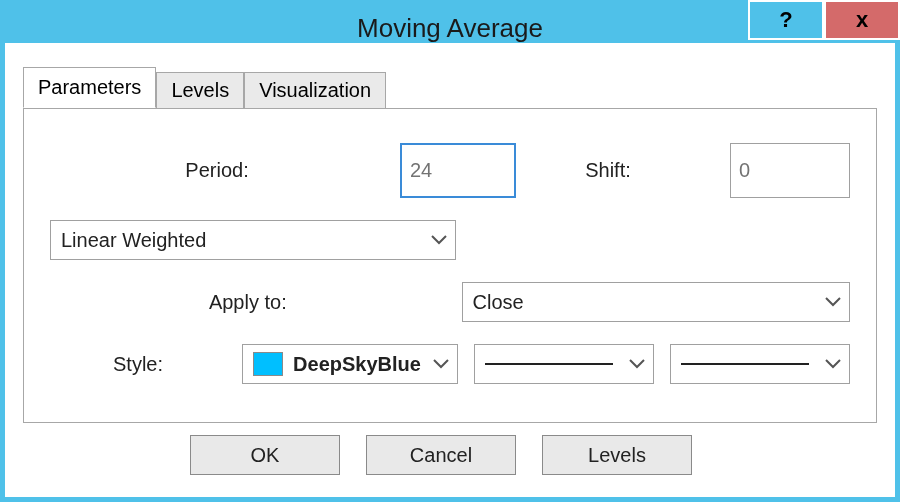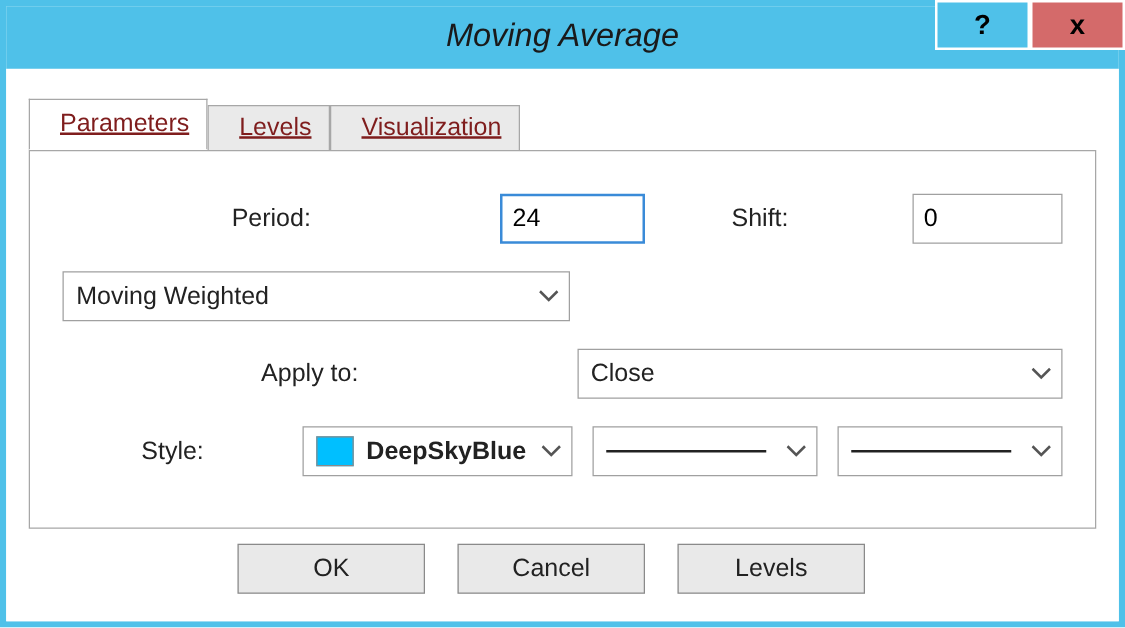--- a/index.html
+++ b/index.html
@@ -22,21 +22,20 @@
     background: #4fc1e9;
     display: flex; align-items: center;
     position: relative;
   }
   .titlebar .title {
     position: absolute;
     left: 50%; transform: translateX(-50%);
     top: 8px;
     font-size: 26px;
     color: #1a1a1a;
-    font-style: italic;
   }
   .titlebar .controls {
     position: absolute;
     top: -5px; right: -5px;
     display: flex;
   }
   .titlebar .ctrl {
     width: 76px; height: 40px;
     display: flex; align-items: center; justify-content: center;
     font-size: 22px;
@@ -51,27 +50,26 @@
     background: #fff;
     padding: 24px 18px 10px 18px;
     display: flex; flex-direction: column;
   }
   .tabs {
     display: flex;
     align-items: flex-end;
   }
   .tab {
     border: 1px solid #a7a7a7;
-    padding: 6px 14px 6px 24px;
-    font-size: 20px;
-    color: #7f1d1d;
+    padding: 6px 14px 6px 14px;
+    font-size: 20px;
+    color: #000000;
     background: #eaeaea;
     position: relative;
     top: 1px;
-    text-decoration: underline;
   }
   .tab.active {
     background: #fff;
     border-bottom: 1px solid #fff;
     top: 0;
     padding-top: 8px;
     padding-bottom: 8px;
     z-index: 2;
   }
   .tabpane {
@@ -93,23 +91,23 @@
   }
   .lbl.wide1 { width: 432px; }
   .lbl.wide2 { width: 432px; }
   .lbl.style { width: 200px; }
 
   .inp {
     border: 1px solid #a0a0a0;
     font-size: 20px;
     padding: 4px 8px;
     font-family: inherit;
-    color: #000000;
-    background: #fff;
-    height: 40px;
+    color: #737373;
+    background: #fff;
+    height: 55px;
   }
   .inp.period {
     width: 116px;
     border: 2px solid #3a8bd8;
   }
   .inp.shift { width: 120px; margin-left: 14px; }
   .sp { flex: 0 0 auto; }
   .shiftlbl { width: 154px; text-align: right; padding-right: 14px; }
 
   .select {
@@ -190,21 +188,21 @@
 
       <div class="row">
         <div class="lbl wide1">Period:</div>
         <input class="inp period" value="24" style="">
         <div class="lbl sp shiftlbl">Shift:</div>
         <input class="inp shift" value="0" style="">
       </div>
 
       <div class="row">
         <div class="select big">
-          <span>Moving Weighted</span>
+          <span>Linear Weighted</span>
           <span class="chev">
             <svg width="16" height="10" viewBox="0 0 16 10">
                 <path d="M1 1 L8 8 L15 1" stroke="#555" stroke-width="2" fill="none"></path>
               </svg>
           </span>
         </div>
       </div>
 
       <div class="row">
         <div class="lbl wide2">Apply to:</div>

